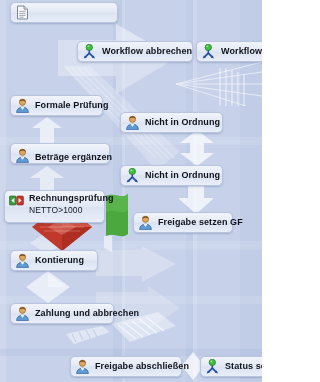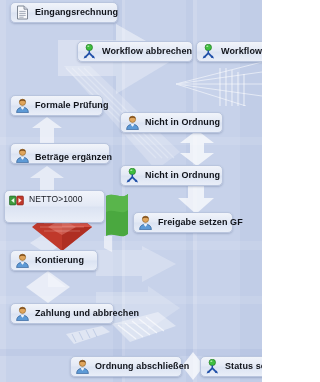--- a/index.html
+++ b/index.html
@@ -221,23 +221,20 @@
               <path d="M2.5 1 H9 L12.5 4.2 V14 H2.5 Z" fill="#f7f8fb" stroke="#7d8694" stroke-width="1"></path>
               <path d="M9 1 L9 4.2 L12.5 4.2" fill="#d9dde5" stroke="#7d8694" stroke-width=".9"></path>
               <g stroke="#98a1b0" stroke-width=".9">
                 <line x1="4.3" y1="6.4" x2="10.7" y2="6.4"></line>
                 <line x1="4.3" y1="8.4" x2="10.7" y2="8.4"></line>
                 <line x1="4.3" y1="10.4" x2="10.7" y2="10.4"></line>
                 <line x1="4.3" y1="12.2" x2="8.6" y2="12.2"></line>
               </g>
             </svg>
           </span>
-          <span class="txtwrap">
-            <span class="lbl">Eingangsrechnung</span>
-          </span>
         </div>
         <div class="node" style="left: 77px; top: 41px; width: 116px;">
           <span class="ico">
             <svg viewBox="0 0 15 15">
               <circle cx="7.3" cy="3.4" r="3.2" fill="#3fbf3f" stroke="#237a23" stroke-width=".7"></circle>
               <ellipse cx="6.3" cy="2.3" rx="1.1" ry=".8" fill="#c8f0c0" opacity=".85"></ellipse>
               <path d="M7.3 6.3 L7.3 9.6" stroke="#1f4fa8" stroke-width="1.5"></path>
               <path d="M7.3 9.2 L3.3 13.2" stroke="#1f4fa8" stroke-width="1.8"></path>
               <polygon points="1.6,14.6 4.8,13.4 2.9,11.5" fill="#1f4fa8"></polygon>
               <path d="M7.3 9.2 L11.3 13.2" stroke="#1f4fa8" stroke-width="1.8"></path>
@@ -322,20 +319,21 @@
         <div class="node tall" style="left: 4px; top: 190px; width: 101px;">
           <span class="ico">
             <svg viewBox="0 0 15 15">
               <rect x="0.4" y="3.1" width="6.6" height="8.8" rx="1" fill="#3d9b3d" stroke="#25662b" stroke-width=".7"></rect>
               <polygon points="5.3,5.1 2.2,7.5 5.3,9.9" fill="#eafaea"></polygon>
               <rect x="7.8" y="3.1" width="6.6" height="8.8" rx="1" fill="#c0392b" stroke="#8d2419" stroke-width=".7"></rect>
               <polygon points="9.5,5.1 12.6,7.5 9.5,9.9" fill="#fdecea"></polygon>
             </svg>
           </span>
           <span class="txtwrap">
+            <span class="lbl">Rechnungsprüfung</span>
             <span class="sub">NETTO&gt;1000</span>
           </span>
         </div>
         <div class="node" style="left: 133px; top: 212px; width: 100px;">
           <span class="ico">
             <svg viewBox="0 0 15 15">
               <circle cx="7.5" cy="4.3" r="3.1" fill="#e0a55c" stroke="#9a6b2c" stroke-width=".7"></circle>
               <path d="M7.5 1.2 c2.4 0 3.2 1.3 3.1 2.6 c-.6-.5-1.5-1-3.1-1 c-1.6 0-2.5.5-3.1 1 C4.3 2.5 5.1 1.2 7.5 1.2z" fill="#7a4a18"></path>
               <path d="M1.6 14.6 c0-3.6 2.6-5.4 5.9-5.4 s5.9 1.8 5.9 5.4 z" fill="#5d9ad6" stroke="#2e5f96" stroke-width=".7"></path>
               <path d="M5.6 9.4 l1.9 2.4 l1.9-2.4 c-.6-.2-1.2-.3-1.9-.3 s-1.3.1-1.9.3z" fill="#eef3fa"></path>
@@ -374,21 +372,21 @@
         <div class="node" style="left: 70px; top: 356px; width: 112px;">
           <span class="ico">
             <svg viewBox="0 0 15 15">
               <circle cx="7.5" cy="4.3" r="3.1" fill="#e0a55c" stroke="#9a6b2c" stroke-width=".7"></circle>
               <path d="M7.5 1.2 c2.4 0 3.2 1.3 3.1 2.6 c-.6-.5-1.5-1-3.1-1 c-1.6 0-2.5.5-3.1 1 C4.3 2.5 5.1 1.2 7.5 1.2z" fill="#7a4a18"></path>
               <path d="M1.6 14.6 c0-3.6 2.6-5.4 5.9-5.4 s5.9 1.8 5.9 5.4 z" fill="#5d9ad6" stroke="#2e5f96" stroke-width=".7"></path>
               <path d="M5.6 9.4 l1.9 2.4 l1.9-2.4 c-.6-.2-1.2-.3-1.9-.3 s-1.3.1-1.9.3z" fill="#eef3fa"></path>
             </svg>
           </span>
           <span class="txtwrap">
-            <span class="lbl">Ordnung abschließen</span>
+            <span class="lbl">Freigabe abschließen</span>
           </span>
         </div>
         <div class="node" style="left: 200px; top: 356px; width: 94px;">
           <span class="ico">
             <svg viewBox="0 0 15 15">
               <circle cx="7.3" cy="3.4" r="3.2" fill="#3fbf3f" stroke="#237a23" stroke-width=".7"></circle>
               <ellipse cx="6.3" cy="2.3" rx="1.1" ry=".8" fill="#c8f0c0" opacity=".85"></ellipse>
               <path d="M7.3 6.3 L7.3 9.6" stroke="#1f4fa8" stroke-width="1.5"></path>
               <path d="M7.3 9.2 L3.3 13.2" stroke="#1f4fa8" stroke-width="1.8"></path>
               <polygon points="1.6,14.6 4.8,13.4 2.9,11.5" fill="#1f4fa8"></polygon>

